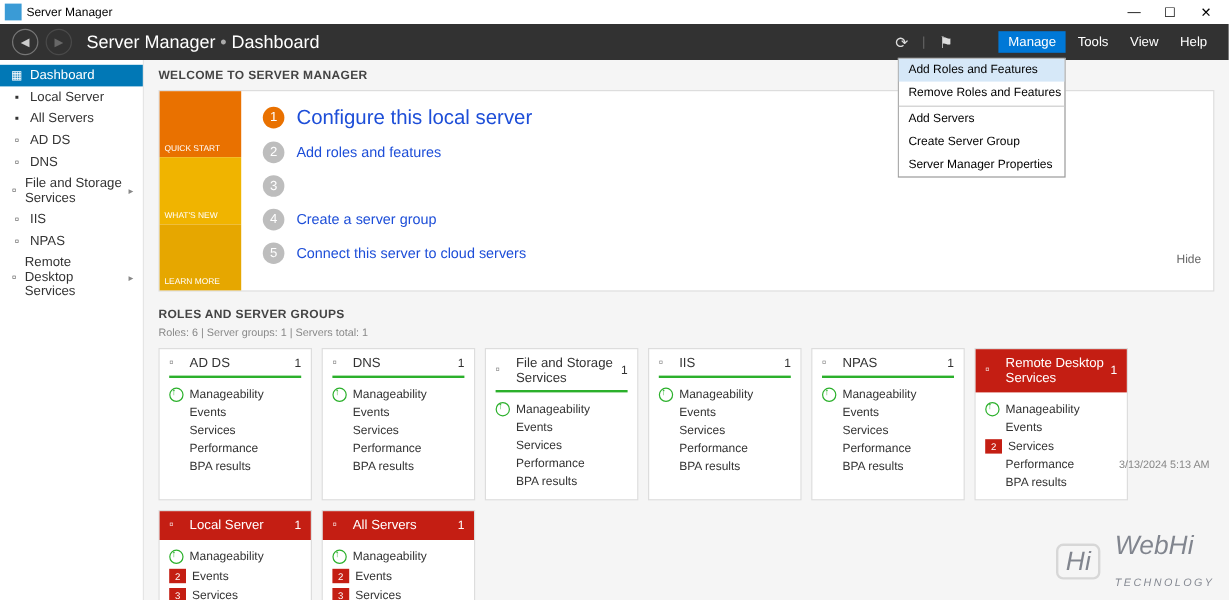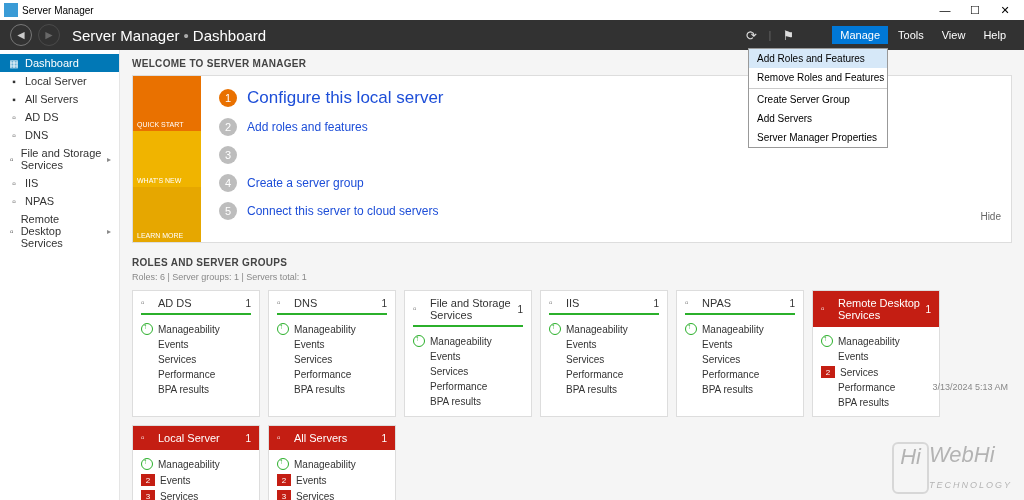--- a/index.html
+++ b/index.html
@@ -58,21 +58,21 @@
 .tile-hdr .tname { flex:1; color:#333; font-size:11px; line-height:1.1; }
 .tile-hdr .tcount { color:#333; }
 .tile.red .tile-hdr { background:#c41e13; color:#fff; border:none; margin:-6px -8px 6px -8px; padding:6px 8px; }
 .tile.red .tile-hdr .tname, .tile.red .tile-hdr .tcount, .tile.red .tile-hdr .ticon { color:#fff; }
 .trow { display:flex; align-items:center; gap:5px; padding:2px 0; color:#333; }
 .trow .ok { width:12px; height:12px; border:1.5px solid #2bb02b; border-radius:50%; position:relative; }
 .trow .ok:after { content:"↑"; color:#2bb02b; font-size:8px; position:absolute; left:1px; top:-2px; }
 .trow .badge { width:14px; height:12px; background:#c41e13; color:#fff; display:flex; align-items:center; justify-content:center; font-size:8px; }
 .timestamp { position:absolute; right:16px; bottom:108px; font-size:9px; color:#888;margin-top:14px; }
 
-.watermark { position:absolute; right:12px; bottom:6px; font-size:22px; color:#737373; font-style:italic; pointer-events:none; display:flex; gap:0; opacity:.5; }
+.watermark { position:absolute; right:12px; bottom:6px; font-size:22px; color:#0f172a; font-style:italic; pointer-events:none; display:flex; align-items:center; gap:12px; opacity:.5; }
 .watermark .hi { border:2px solid #bbb; border-radius:6px; padding:0 6px; }
 .watermark .sm { font-size:9px; letter-spacing:2px; }
 </style>
 </head>
 <body>
 
 <div class="titlebar">
   <span class="icon"></span>
   <span>Server Manager</span>
   <span class="spacer"></span>
@@ -90,22 +90,22 @@
   <span class="spacer"></span>
   <div class="header-icons">
     <span class="hdr-icon">⟳</span>
     <span class="pipe">|</span>
     <span class="hdr-icon">⚑</span>
     <div class="menu" id="topmenu">
         <div class="menu-item active">Manage<div class="dropdown">
             <div class="dd-item hl">Add Roles and Features</div>
             <div class="dd-item">Remove Roles and Features</div>
             <div class="dd-sep"></div>
+            <div class="dd-item">Add Servers</div>
             <div class="dd-item">Create Server Group</div>
-            <div class="dd-item">Add Servers</div>
             <div class="dd-item">Server Manager Properties</div>
           </div></div>
         <div class="menu-item">Tools</div>
         <div class="menu-item">View</div>
         <div class="menu-item">Help</div>
       </div>
   </div>
 </div>
 
 <div class="body">

